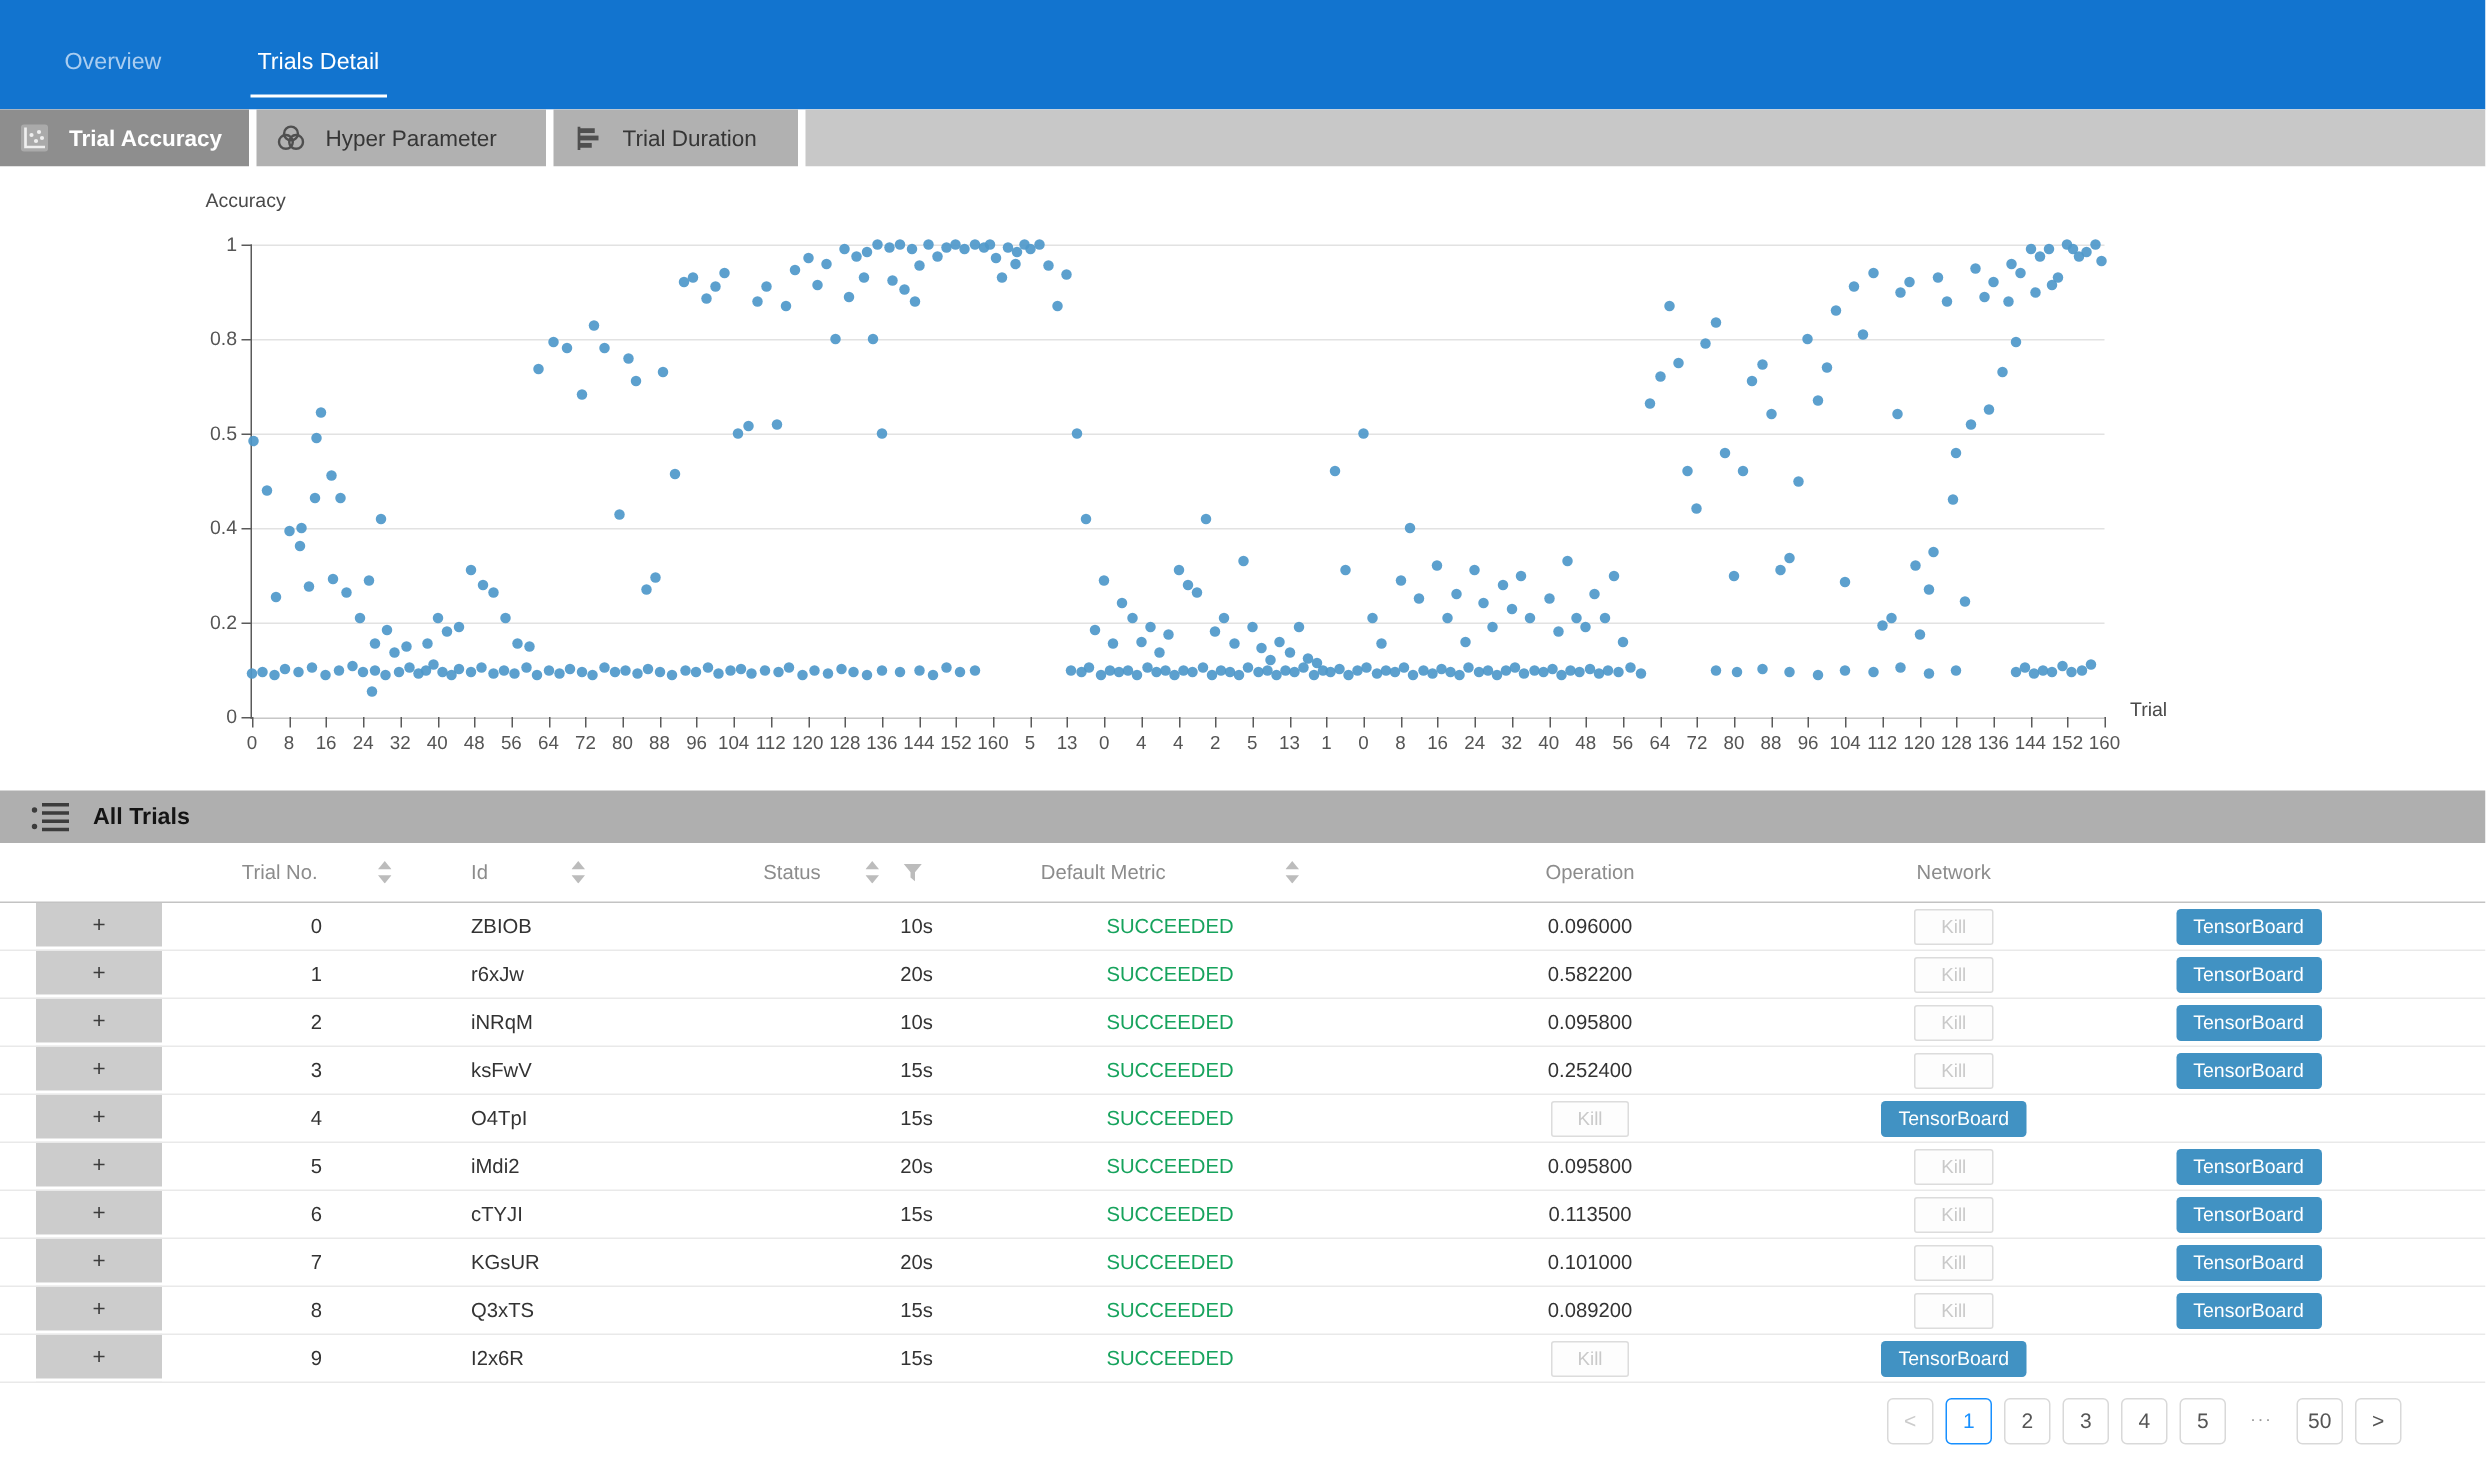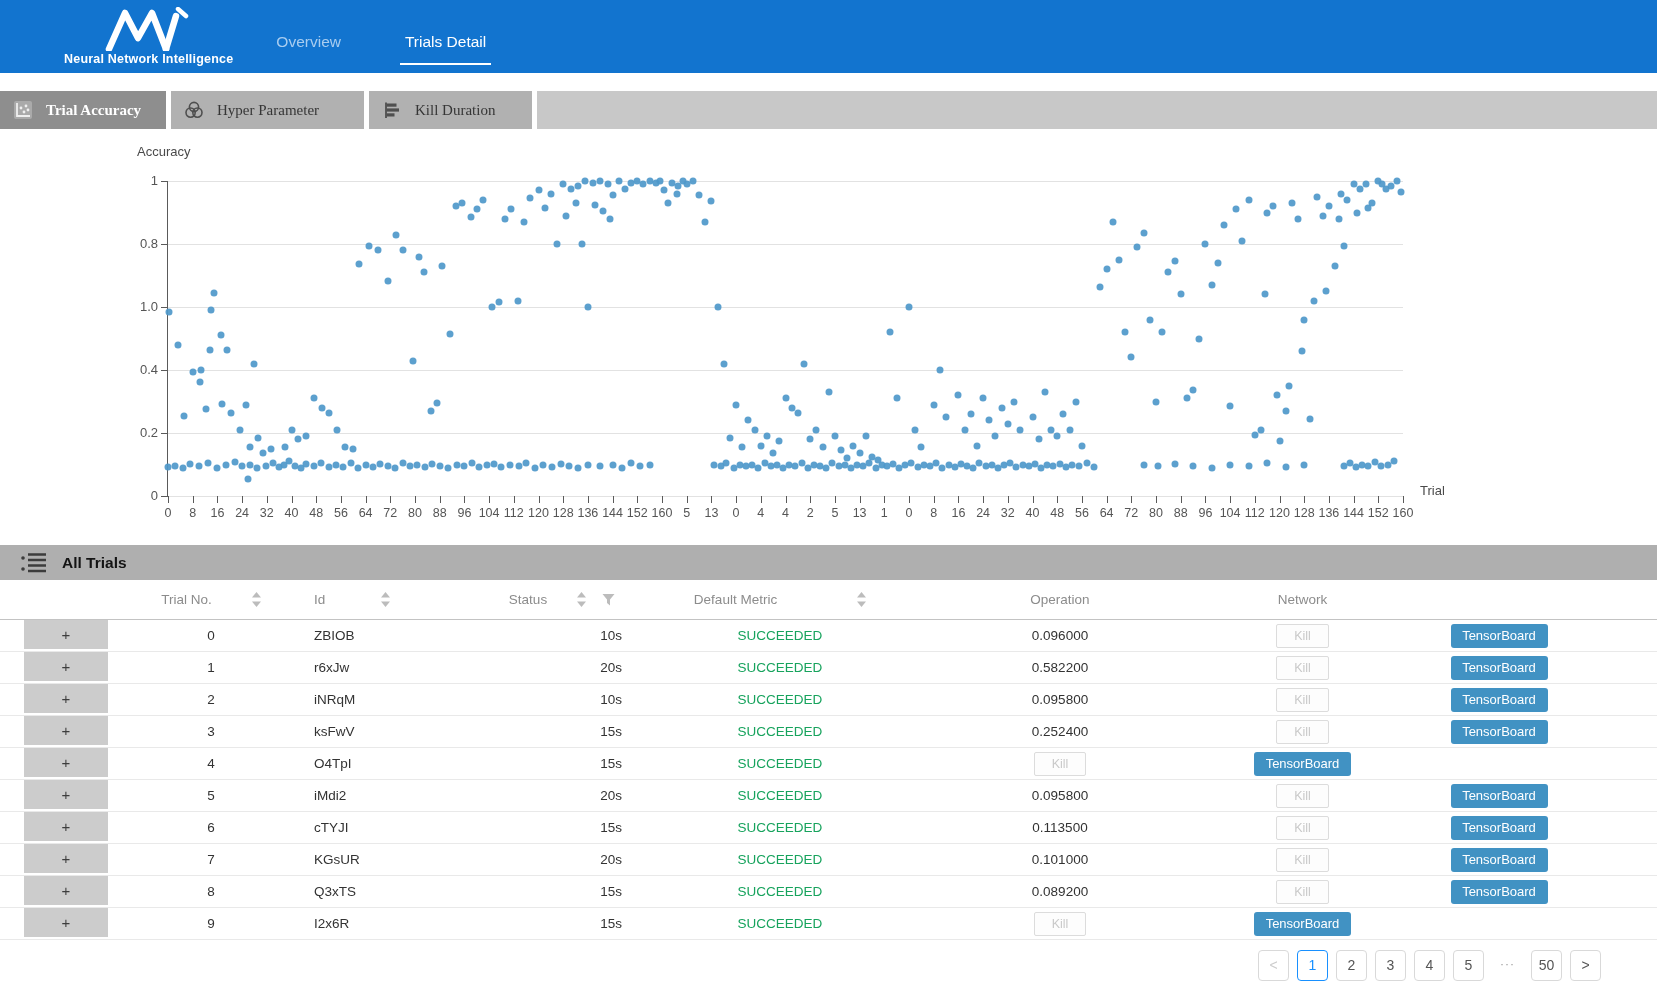--- a/index.html
+++ b/index.html
@@ -8,21 +8,21 @@
   
   .topbar { height:73px; background:#1274cf; display:flex; align-items:center; }
   .logo { margin-left:64px; display:flex; flex-direction:column; align-items:center; cursor:pointer; }
   .logo-sub { color:#fff; font-size:12.5px; font-weight:bold; margin-top:1px; letter-spacing:.2px; }
   .nav { display:flex; align-items:center; margin-left:40px; gap:58px; margin-top:10px; }
   .nav-item { position:relative; font-size:15.5px; color:#a9cdf0; padding:6px 3px; cursor:pointer; }
   .nav-item.active { color:#fff; }
   .nav-item.active::after { content:""; position:absolute; left:-2px; right:-2px; bottom:-8px; height:2px; background:#fff; }
 
   
-  .tabs { margin-top:18px; height:38px; display:flex; background:#fff;font-family:Liberation Serif, serif; }
+  .tabs { height:38px; display:flex; background:#fff; }
   .tabbtn { display:flex; align-items:center; gap:13px; padding-left:13px; font-size:15px; color:#363636; background:#b1b1b1; margin-right:5px; cursor:pointer; }
   .tabbtn.active { background:#8e8e8e; color:#fff; font-weight:bold; }
   .tab-acc { width:166px; } .tab-hp { width:193px; } .tab-dur { width:163px; }
   .tabs-rest { flex:1; background:#c8c8c8; }
   .tabbtn svg { flex:0 0 auto; }
 
   
   .chart-wrap { position:relative; height:411px; background:#fff; }
   .y-title { position:absolute; left:137px; top:15px; font-size:13px; color:#4a4a4a; }
   .x-title { position:absolute; left:1420px; top:354px; font-size:13px; color:#4a4a4a; }
@@ -65,28 +65,20 @@
   .pagination { display:flex; justify-content:flex-end; gap:8px; padding-right:56px; margin-top:10px; }
   .page-btn { min-width:31px; height:31px; line-height:29px; text-align:center; border:1px solid #d9d9d9; border-radius:4px; font-size:14px; color:#555; background:#fff; cursor:pointer; }
   .page-btn.active { border-color:#1890ff; color:#1890ff; }
   .page-btn.disabled { color:#ccc; cursor:default; }
   .page-btn.ellipsis { border:none; color:#999; letter-spacing:1px; font-size:12px; cursor:default; }
 </style>
 </head>
 <body>
 
 <div class="topbar">
-  <div class="logo">
-    <svg width="88" height="44" viewBox="0 0 88 44">
-      <path d="M4 42 L20 6 L33 31 L47 6 L61 42" fill="none" stroke="#fff" stroke-width="6.5" stroke-linecap="round" stroke-linejoin="round"></path>
-      <path d="M61 42 L71 9" fill="none" stroke="#fff" stroke-width="6.5" stroke-linecap="round"></path>
-      <path d="M73 2 L81 9" fill="none" stroke="#fff" stroke-width="4.5" stroke-linecap="round"></path>
-    </svg>
-    <div class="logo-sub">Neural Network Intelligence</div>
-  </div>
   <div class="nav">
     <div class="nav-item"><span>Overview</span></div>
     <div class="nav-item active"><span>Trials Detail</span></div>
   </div>
 </div>
 
 <div class="tabs">
   <div class="tabbtn tab-acc active">
     <svg width="20" height="20" viewBox="0 0 20 20">
       <rect x="1" y="1" width="18" height="18" rx="2" fill="#ffffff" opacity="0.25"></rect>
@@ -106,37 +98,37 @@
     </svg>
     <span>Hyper Parameter</span>
   </div>
   <div class="tabbtn tab-dur">
     <svg width="20" height="20" viewBox="0 0 20 20">
       <path d="M4 2.5 V18" stroke="#4f4f4f" stroke-width="1.8"></path>
       <rect x="4.5" y="3.5" width="10" height="3.2" fill="#4f4f4f"></rect>
       <rect x="4.5" y="8.4" width="12.5" height="3.2" fill="#4f4f4f"></rect>
       <rect x="4.5" y="13.3" width="8" height="3.2" fill="#4f4f4f"></rect>
     </svg>
-    <span>Kill Duration</span>
+    <span>Trial Duration</span>
   </div>
   <div class="tabs-rest"></div>
 </div>
 
 <div class="chart-wrap">
   <div class="y-title">Accuracy</div>
   <div class="plot" id="plot">
       <div class="gridline" style="top: 0%;"></div>
       <div class="ytick" style="top: 0%;"></div>
       <div class="ylab" style="top: calc(0% - 8px);">1</div>
       <div class="gridline" style="top: 20%;"></div>
       <div class="ytick" style="top: 20%;"></div>
       <div class="ylab" style="top: calc(20% - 8px);">0.8</div>
       <div class="gridline" style="top: 40%;"></div>
       <div class="ytick" style="top: 40%;"></div>
-      <div class="ylab" style="top: calc(40% - 8px);">1.0</div>
+      <div class="ylab" style="top: calc(40% - 8px);">0.5</div>
       <div class="gridline" style="top: 60%;"></div>
       <div class="ytick" style="top: 60%;"></div>
       <div class="ylab" style="top: calc(60% - 8px);">0.4</div>
       <div class="gridline" style="top: 80%;"></div>
       <div class="ytick" style="top: 80%;"></div>
       <div class="ylab" style="top: calc(80% - 8px);">0.2</div>
       <div class="gridline" style="top: 100%;"></div>
       <div class="ytick" style="top: 100%;"></div>
       <div class="ylab" style="top: calc(100% - 8px);">0</div>
       <div class="xtick" style="left: 0%;"></div>

